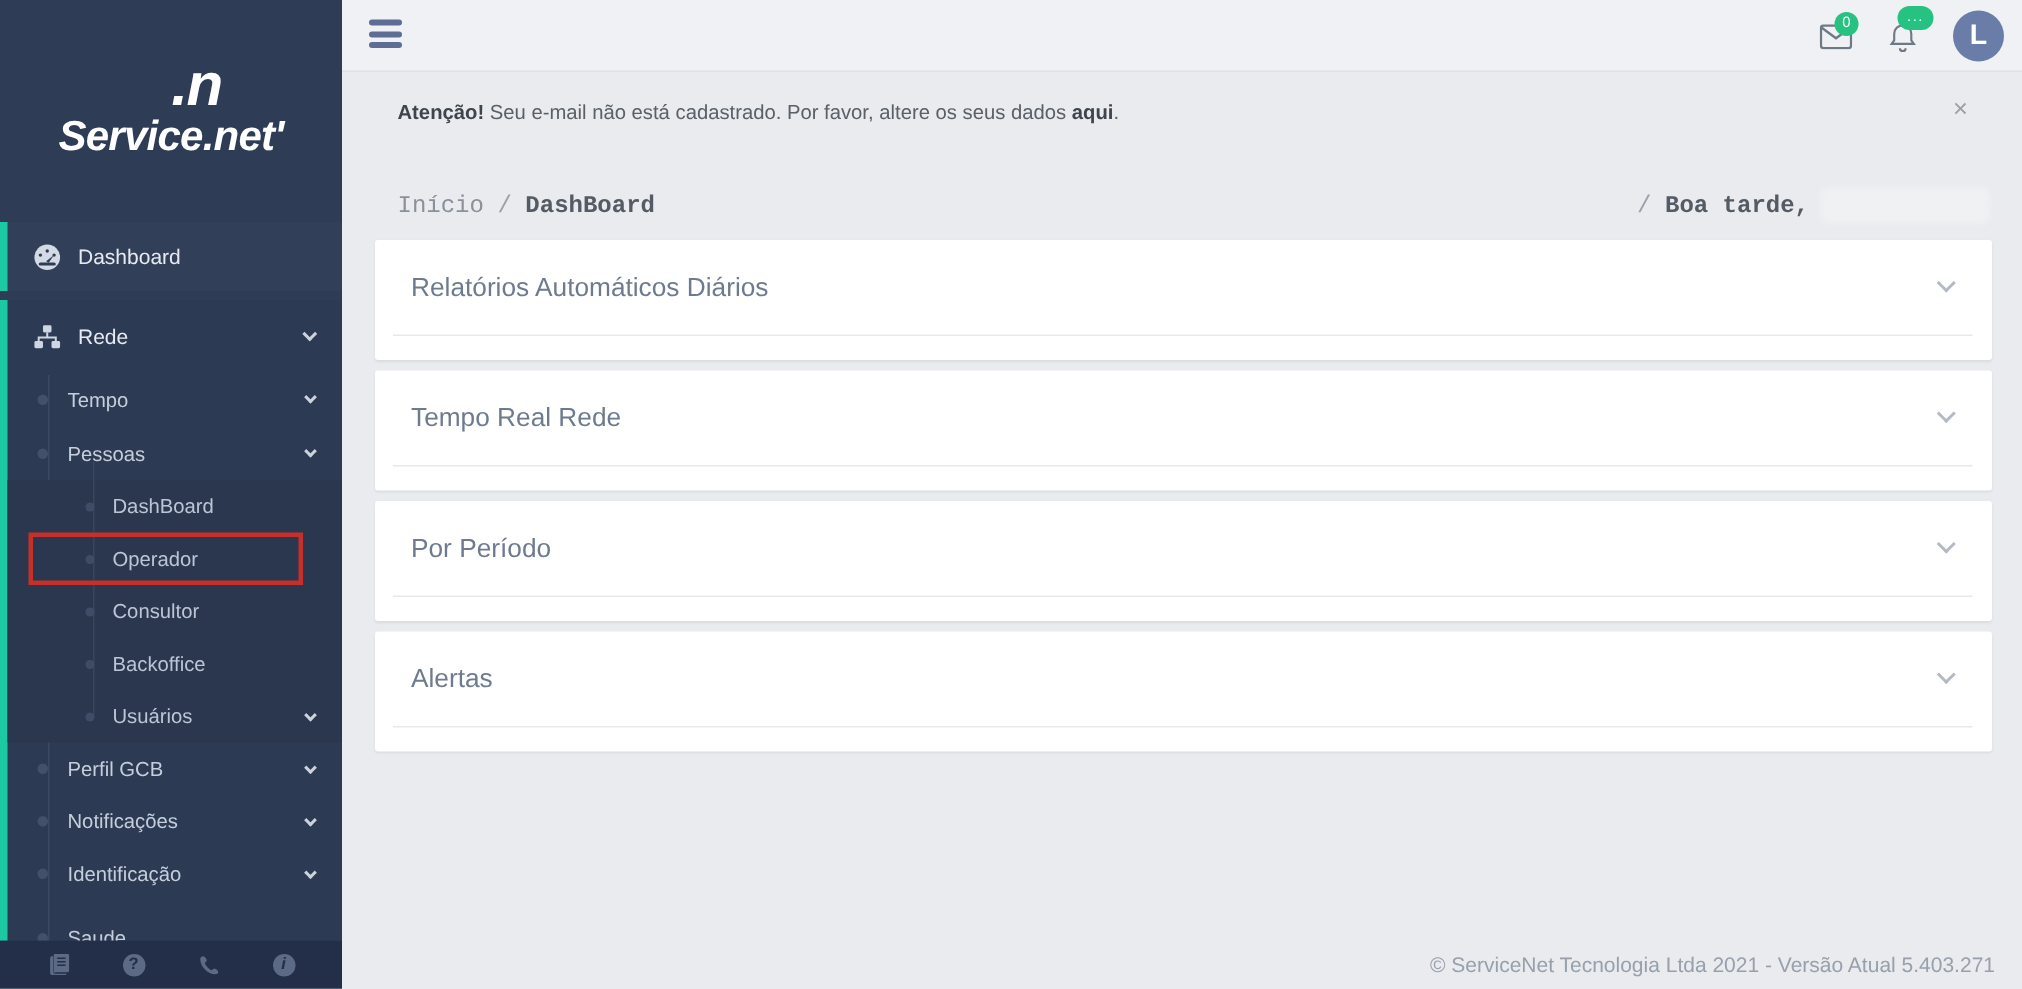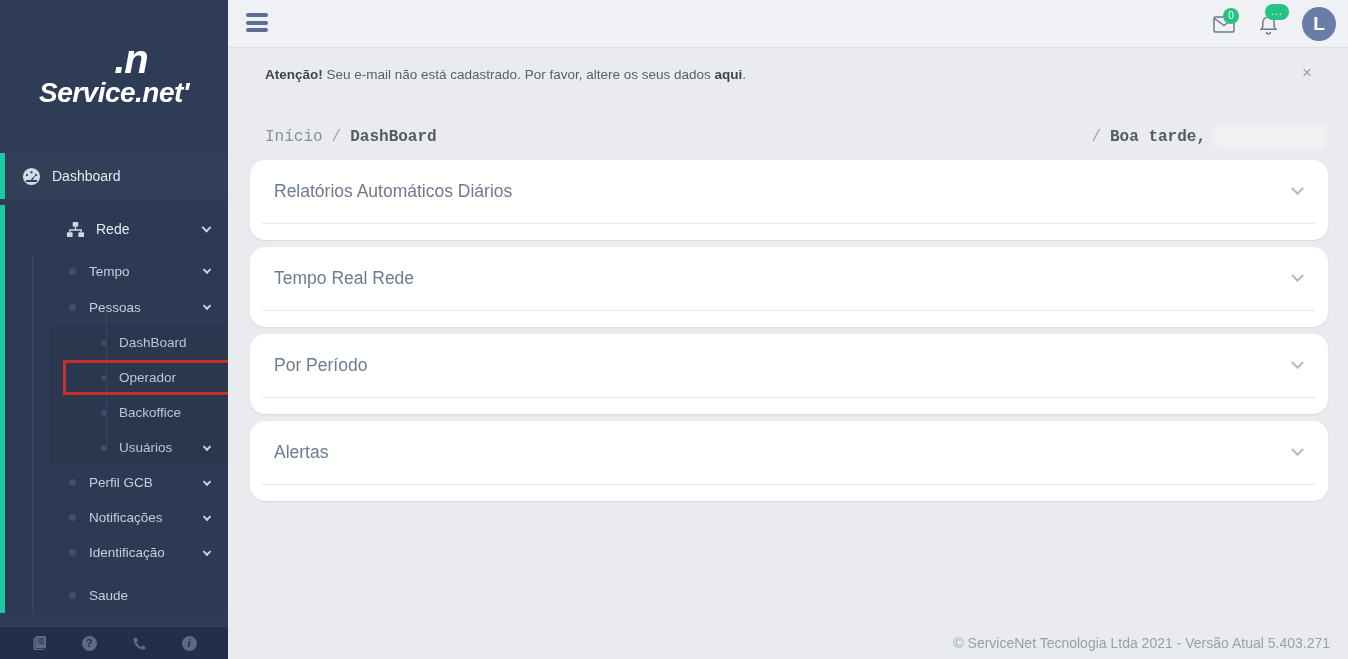--- a/index.html
+++ b/index.html
@@ -15,21 +15,21 @@
     letter-spacing:-1px; margin-right:-34px; }
   .logo-name { font-size:28px; font-weight:bold; font-style:italic; letter-spacing:-.5px; }
   .menu { flex:1 1 auto; overflow:hidden; padding-top:3px; position:relative; }
 
   .mi { display:flex; align-items:center; color:#e7eaf1; font-size:14px; cursor:pointer; }
   .mi-dash { height:46px; border-left:5px solid #1cc9a3; padding-left:17px;
     background:rgba(255,255,255,.02); }
   .mi-dash .ic { margin-right:11px; display:flex; }
 
   .rede-block { border-left:5px solid #1cc9a3; background:#2c3a53; margin-top:6px;
-    position:relative;padding-left:44px; }
+    position:relative; }
   .tline1 { position:absolute; left:27px; top:50px; bottom:0; width:1px;
     background:rgba(255,255,255,.08); }
   .mi-rede { height:48px; padding-left:17px; position:relative; }
   .mi-rede .ic { margin-right:11px; display:flex; }
 
   .mi-l1 { height:36px; padding-left:20px; color:#c6cedc; font-size:13.5px; position:relative; }
   .mi-l1 .bullet { width:7px; height:7px; border-radius:50%; background:#42506c;
     margin-right:13px; flex:0 0 auto; }
   .mi-l2 { height:35px; padding-left:52px; color:#bcc5d5; font-size:13.5px; position:relative; }
   .mi-l2 .bullet { width:6px; height:6px; border-radius:50%; background:#3e4c68;
@@ -80,21 +80,21 @@
     cursor:pointer; line-height:1; }
 
   .crumb-row { height:60px; padding:25px 22px 0 37px; font-size:16px; color:#8a919b;
     display:flex; align-items:baseline;font-family:Liberation Mono, monospace; }
   .crumb-sep { margin:0 9px; color:#9aa1ab; }
   .crumb-bold { font-weight:bold; color:#545b65; }
   .crumb-right { margin-left:auto; display:flex; align-items:center; }
   .redacted { width:112px; height:24px; margin-left:8px; border-radius:4px;
     background:#f0f1f3; filter:blur(2.5px); }
 
-  .card { margin:0 20px 7px 22px; height:80px; background:#fff; border-radius:15px;
+  .card { margin:0 20px 7px 22px; height:80px; background:#fff; border-radius:2px;
     box-shadow:0 1px 2px rgba(0,0,0,.07); position:relative; }
   .card-head { height:63px; display:flex; align-items:center; padding:0 26px 0 24px;
     cursor:pointer; }
   .card-title { font-size:17.5px; color:#6e7b8f; }
   .card-chev { margin-left:auto; width:9px; height:9px; border-right:2px solid #b3bac4;
     border-bottom:2px solid #b3bac4; transform:rotate(45deg) translate(-2px,-2px); }
   .card-div { border-top:1px solid #e7e9ec; margin:0 13px 0 12px; }
 
   .page-footer { position:absolute; right:18px; bottom:8px; font-size:14px; color:#97a0ac; }
 </style>
@@ -153,20 +153,24 @@
       <div class="pessoas-sub">
         <div class="tline2"></div>
         <div class="mi mi-l2">
           <span class="bullet"></span>
           <span>DashBoard</span>
         </div>
         <div class="mi mi-l2">
           <span class="bullet"></span>
           <span>Operador</span>
           <span class="annotation-box"></span>
+        </div>
+        <div class="mi mi-l2">
+          <span class="bullet"></span>
+          <span>Consultor</span>
         </div>
         <div class="mi mi-l2">
           <span class="bullet"></span>
           <span>Backoffice</span>
         </div>
         <div class="mi mi-l2">
           <span class="bullet"></span>
           <span>Usuários</span>
           <span class="chev small"></span>
         </div>

